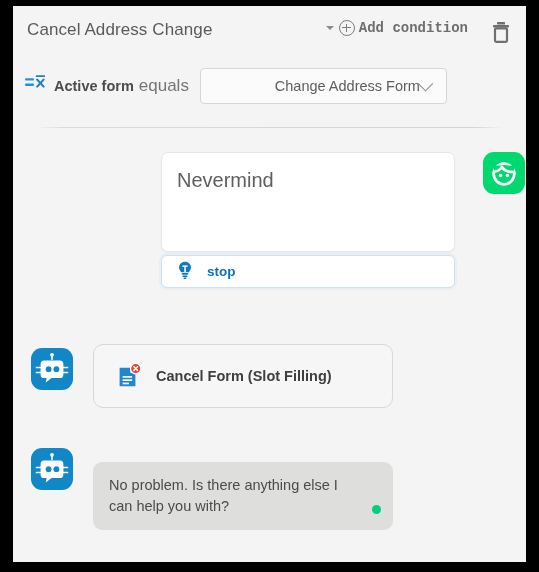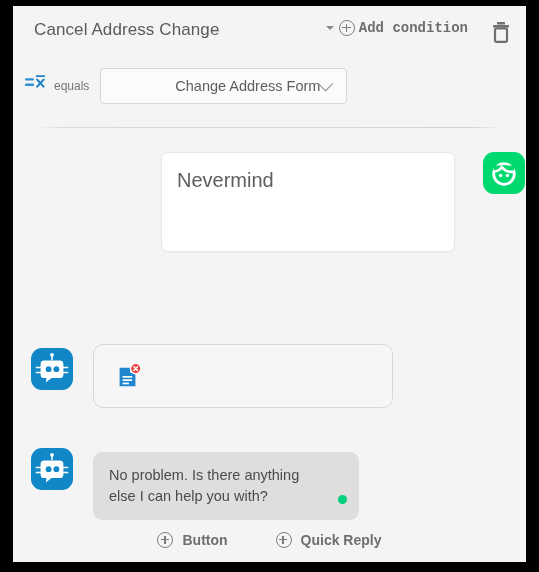--- a/index.html
+++ b/index.html
@@ -36,21 +36,21 @@
 
   
   #header {
     position: absolute;
     left: 0; top: 0;
     width: 513px;
     height: 50px;
   }
   #node-title {
     position: absolute;
-    left: 21px;
+    left: 14px;
     top: 14px;
     font-size: 17px;
     color: #5a5a5a;
     letter-spacing: .1px;
     white-space: nowrap;
   }
   #add-condition-group {
     position: absolute;
     right: 58px;
     top: 14px;
@@ -116,21 +116,21 @@
   }
   #condition-icon { flex: 0 0 auto; margin-right: 9px; display:block; }
   #condition-variable {
     font-size: 14.5px;
     font-weight: bold;
     color: #4c4c4c;
     margin-right: 5px;
     white-space: nowrap;
   }
   #condition-operator {
-    font-size: 12px;
+    font-size: 17px;
     color: #757575;
     margin-right: 11px;
     white-space: nowrap;
   }
   #condition-value-select {
     width: 247px;
     height: 36px;
     border: 1px solid #d6d6d6;
     border-radius: 4px;
     background: #fbfbfb;
@@ -274,22 +274,22 @@
   
   #bot-message-row {
     position: absolute;
     left: 18px;
     top: 312px;
     width: 470px;
   }
   #bot-bubble {
     position: absolute;
     left: 62px;
-    top: 4px;
-    width: 266px;
+    top: 14px;
+    width: 300px;
     min-height: 64px;
     background: #dededd;
     border-radius: 9px;
     box-sizing: border-box;
     padding: 13px 16px 14px 16px;
   }
   #bot-message-text {
     font-size: 14.5px;
     color: #4b4b4b;
     line-height: 1.42;
@@ -356,36 +356,50 @@
 
     <div id="condition-row">
       <span id="condition-icon">
         <svg width="20" height="18" viewBox="0 0 20 18">
           <rect x="0" y="3.2" width="9" height="2.3" rx="1" fill="#2a90d4"></rect>
           <rect x="0" y="8.6" width="9" height="2.3" rx="1" fill="#2a90d4"></rect>
           <path d="M11.6 1.2 L19.4 1.2" stroke="#1d7fc4" stroke-width="1.7" stroke-linecap="round"></path>
           <path d="M12.2 4.6 L18.6 11.6 M18.6 4.6 L12.2 11.6" stroke="#1d7fc4" stroke-width="2.1" stroke-linecap="round"></path>
         </svg>
       </span>
+      <span id="condition-variable">Active form</span>
       <span id="condition-operator">equals</span>
       <div id="condition-value-select">
         <span id="condition-value-text">Change Address Form</span>
         <span class="chev-down"></span>
       </div>
     </div>
 
     <div id="divider"></div>
 
     <div id="conversation">
 
       <div id="user-utterance-block">
         <div id="utterance-card">
           <div id="utterance-text">Nevermind</div>
         </div>
 
+        <div id="intent-chip">
+          <span id="intent-icon">
+            <svg width="16" height="18" viewBox="0 0 16 18">
+              <path d="M8 0.8 C4.5 0.8 2.1 3.3 2.1 6.4 C2.1 8.5 3.2 9.9 4.3 11.2 L11.7 11.2 C12.8 9.9 13.9 8.5 13.9 6.4 C13.9 3.3 11.5 0.8 8 0.8 Z" fill="#0d7ac0"></path>
+              <rect x="4.6" y="12.1" width="6.8" height="1.7" rx="0.8" fill="#0d7ac0"></rect>
+              <rect x="5.4" y="14.5" width="5.2" height="1.6" rx="0.8" fill="#0d7ac0"></rect>
+              <rect x="6.5" y="16.6" width="3" height="1.3" rx="0.65" fill="#0d7ac0"></rect>
+              <rect x="7.3" y="5.2" width="1.5" height="6" fill="#ffffff"></rect>
+              <rect x="5.4" y="4.4" width="5.3" height="1.5" fill="#ffffff"></rect>
+            </svg>
+          </span>
+          <span id="intent-label">stop</span>
+        </div>
 
         <div id="user-avatar">
           <svg width="42" height="42" viewBox="0 0 42 42">
             <rect x="0" y="0" width="42" height="42" rx="11" fill="#00d96f"></rect>
             <circle cx="21" cy="22" r="10.3" fill="none" stroke="#ffffff" stroke-width="2.7"></circle>
             <path d="M10.9 19.6 C13.5 19.4 16.6 18.1 18.6 15.2 C20.8 18.4 25.6 20.1 31.1 19.8 L31.1 13.5 L10.9 13.5 Z" fill="#00d96f"></path>
             <path d="M11.0 19.7 C13.8 19.4 17.0 17.9 18.9 14.9 C21.1 18.3 26.0 20.2 31.0 19.9" fill="none" stroke="#ffffff" stroke-width="2.7" stroke-linecap="round" stroke-linejoin="round"></path>
             <circle cx="17.6" cy="23.4" r="1.75" fill="#ffffff"></circle>
             <circle cx="24.4" cy="23.4" r="1.75" fill="#ffffff"></circle>
           </svg>
@@ -410,20 +424,21 @@
             <svg width="26" height="26" viewBox="0 0 26 26">
               <path d="M3.6 4.8 L14.2 4.8 L19.4 9.9 L19.4 23.2 L3.6 23.2 Z" fill="#1f86cf"></path>
               <path d="M14.2 4.8 L19.4 9.9 L14.2 9.9 Z" fill="#bcdcf3"></path>
               <rect x="6.6" y="13.0" width="9.6" height="1.7" fill="#ffffff"></rect>
               <rect x="6.6" y="16.3" width="9.6" height="1.7" fill="#ffffff"></rect>
               <rect x="6.6" y="19.6" width="6.3" height="1.7" fill="#ffffff"></rect>
               <circle cx="19.7" cy="5.6" r="5.2" fill="#e8413c" stroke="#ffffff" stroke-width="1.3"></circle>
               <path d="M17.9 3.8 L21.5 7.4 M21.5 3.8 L17.9 7.4" stroke="#ffffff" stroke-width="1.5" stroke-linecap="round"></path>
             </svg>
           </span>
+          <span id="action-label">Cancel Form (Slot Filling)</span>
         </div>
       </div>
 
       <div id="bot-message-row">
         <div class="bot-avatar">
           <svg width="42" height="42" viewBox="0 0 42 42">
             <rect x="0" y="0" width="42" height="42" rx="11" fill="#1287c8"></rect>
             <path d="M21 7.5 L21 11.5" stroke="#ffffff" stroke-width="1.5" stroke-linecap="round"></path>
             <circle cx="21" cy="6.8" r="1.9" fill="#ffffff"></circle>
             <path d="M5.5 19.5 L10.5 19.5 M5.5 24.5 L10.5 24.5 M31.5 19.5 L36.5 19.5 M31.5 24.5 L36.5 24.5" stroke="#ffffff" stroke-width="1.7" stroke-linecap="round"></path>
@@ -432,26 +447,16 @@
             <circle cx="25.4" cy="21.2" r="2.9" fill="#1287c8"></circle>
           </svg>
         </div>
 
         <div id="bot-bubble">
           <div id="bot-message-text">No problem. Is there anything else I can help you with?</div>
           <span id="bot-status-dot"></span>
         </div>
       </div>
 
-      <div id="add-actions-row">
-        <div class="add-action">
-          <span class="plus-circle"></span>
-          <span class="label">Button</span>
-        </div>
-        <div class="add-action">
-          <span class="plus-circle"></span>
-          <span class="label">Quick Reply</span>
-        </div>
-      </div>
 
     </div>
   </div>
 </div>
 
 </body></html>

